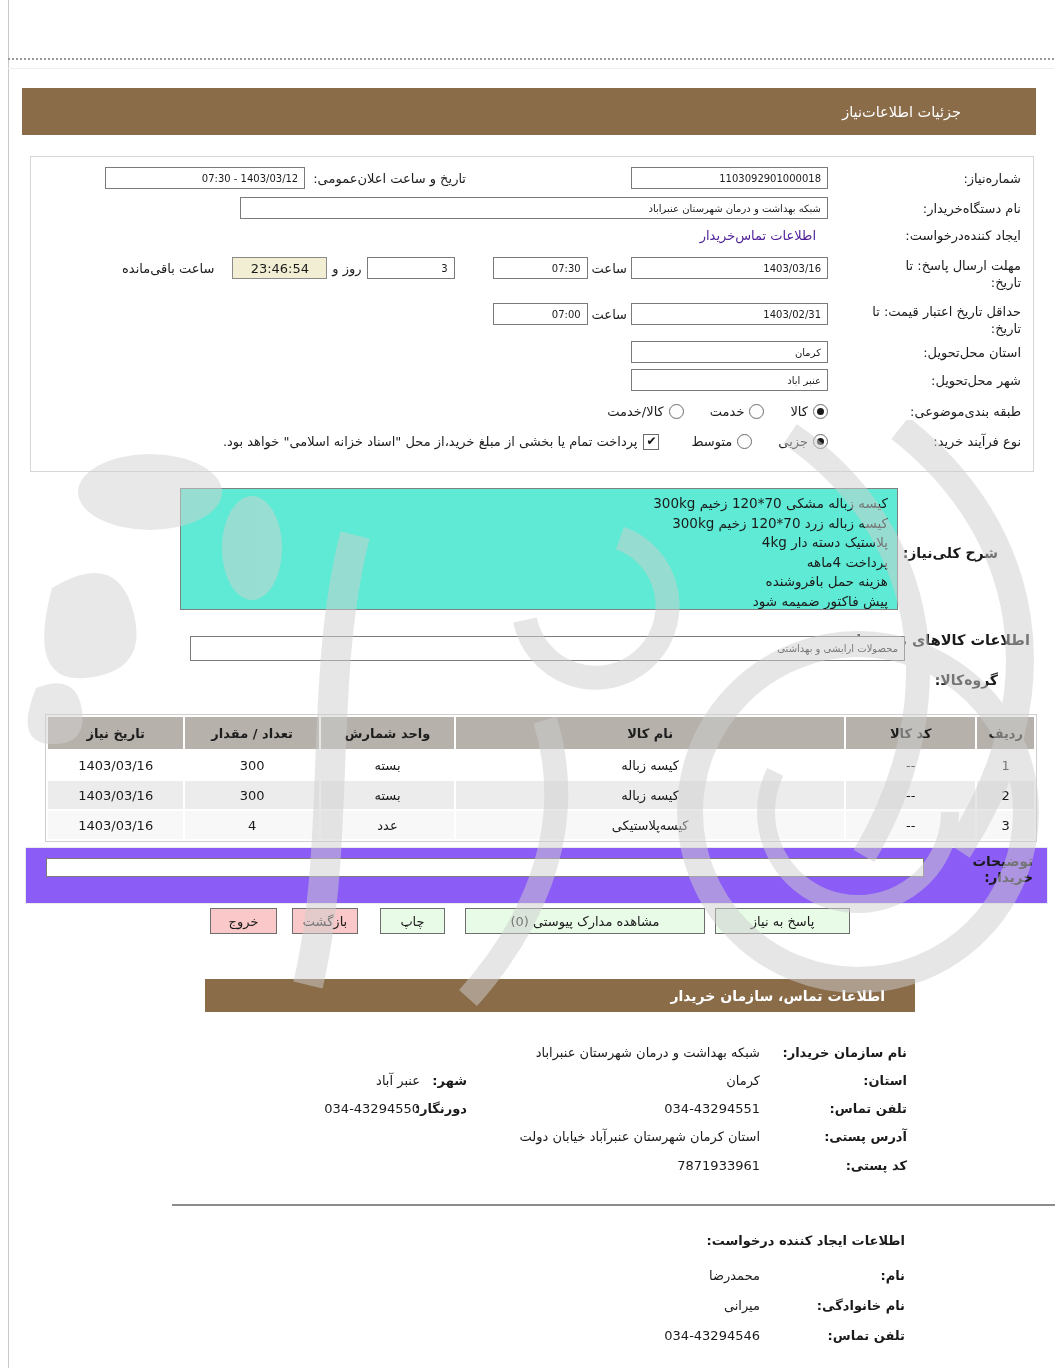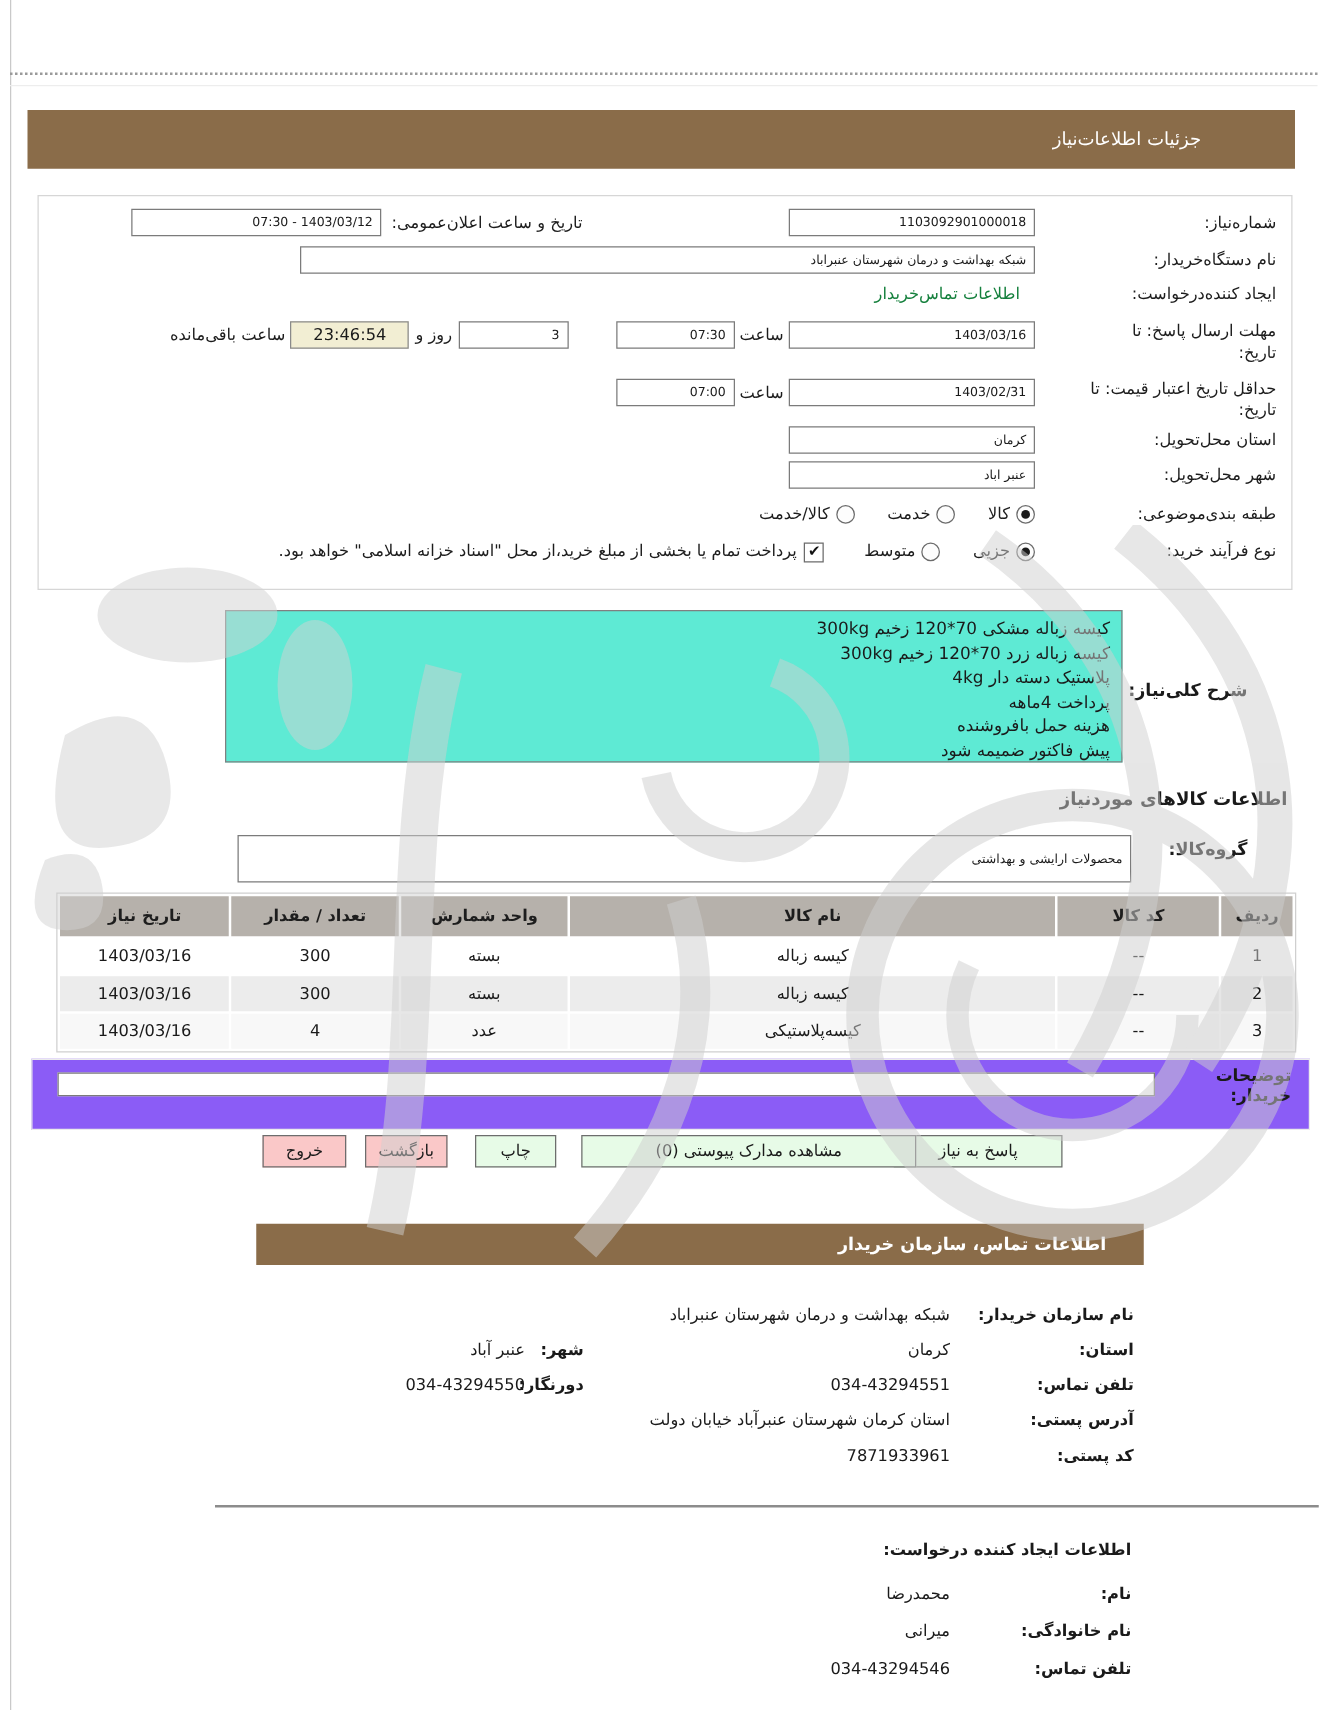--- a/index.html
+++ b/index.html
@@ -17,21 +17,21 @@
   
   .panel1{left:30px;top:156px;width:1004px;height:316px;border:1px solid #d6d6d6;background:#fff;box-sizing:border-box;}
   .frow{position:absolute;right:12px;left:12px;display:flex;align-items:center;}
   .frow.topalign{align-items:flex-start;}
   .lbl{font-size:13px;color:#1c1c1c;white-space:pre-line;line-height:17px;}
   .flbl{flex:0 0 193px;}
   .inp{background:#fff;border:1px solid #7b7b7b;height:22px;box-sizing:border-box;font-size:10px;
        display:flex;align-items:center;padding:0 6px;overflow:hidden;white-space:nowrap;}
   .inp.ltr{direction:ltr;justify-content:flex-end;}
   .spacer{flex:0 0 auto;}
-  .link{color:#15803d;font-size:13px;cursor:pointer;white-space:nowrap;}
+  .link{color:#4c1d95;font-size:13px;cursor:pointer;white-space:nowrap;}
   .countdown{background:#f2eed3;border:1px solid #8a8a8a;height:22px;box-sizing:border-box;font-size:13px;
              display:flex;align-items:center;justify-content:center;direction:ltr;}
   
   .radio{width:13px;height:13px;border:1px solid #6b6b6b;border-radius:50%;background:#fdfdfd;position:relative;
          flex:0 0 13px;margin-left:5px;cursor:pointer;}
   .radio.on::after{content:"";position:absolute;top:3px;left:3px;right:3px;bottom:3px;background:#1a1a1a;border-radius:50%;}
   .cbx{width:14px;height:14px;border:1px solid #6b6b6b;background:#fff;position:relative;flex:0 0 14px;
        margin-left:6px;cursor:pointer;font-size:12px;line-height:13px;text-align:center;color:#111;}
   
   .descbox{left:180px;top:488px;width:718px;height:122px;border:1px solid #808080;background:#5eead4;box-sizing:border-box;
@@ -96,21 +96,21 @@
     <div class="frow topalign" style="top:100px;">
       <span class="lbl flbl">مهلت ارسال پاسخ: تا
 تاریخ:</span>
       <div class="inp ltr" style="flex:0 0 197px;">1403/03/16</div>
       <span class="lbl" style="margin:3px 4px 0 4px;">ساعت</span>
       <div class="inp ltr" style="flex:0 0 95px;">07:30</div>
       <span class="spacer" style="flex:0 0 38px;"></span>
       <div class="inp ltr" style="flex:0 0 88px;">3</div>
       <span class="lbl" style="margin:3px 5px 0 5px;">روز و</span>
       <div class="countdown" style="flex:0 0 95px;">23:46:54</div>
-      <span class="lbl" style="margin:3px 4px 0 0;">ساعت باقی‌مانده</span>
+      <span class="lbl" style="margin:3px 18px 0 0;">ساعت باقی‌مانده</span>
     </div>
 
     <div class="frow topalign" style="top:146px;">
       <span class="lbl flbl">حداقل تاریخ اعتبار قیمت: تا
 تاریخ:</span>
       <div class="inp ltr" style="flex:0 0 197px;">1403/02/31</div>
       <span class="lbl" style="margin:3px 4px 0 4px;">ساعت</span>
       <div class="inp ltr" style="flex:0 0 95px;">07:00</div>
     </div>
 
@@ -152,21 +152,21 @@
   <div class="abs boldlbl z" style="right:62px;top:545px;">شرح کلی‌نیاز:</div>
   <div class="abs descbox z">کیسه زباله مشکی 70*120  زخیم 300kg
 کیسه زباله زرد 70*120  زخیم 300kg
 پلاستیک دسته دار 4kg
 پرداخت 4ماهه
 هزینه حمل بافروشنده
 پیش فاکتور ضمیمه شود</div>
 
   <div class="abs boldlbl z" style="right:30px;top:632px;font-size:14.5px;">اطلاعات کالاهای موردنیاز</div>
   <div class="abs boldlbl z" style="right:62px;top:672px;">گروه‌کالا:</div>
-  <div class="abs inp z" style="left:190px;top:668px;width:715px;height:38px;padding-left:32px;">محصولات ارایشی و بهداشتی</div>
+  <div class="abs inp z" style="left:190px;top:636px;width:715px;height:25px;padding-left:32px;">محصولات ارایشی و بهداشتی</div>
 
   <div class="abs itable z">
     <table class="items">
       <colgroup>
         <col style="width:56px">
           <col style="width:128px">
           <col style="width:384px">
         <col style="width:132px">
           <col style="width:132px">
           <col style="width:134px">
@@ -210,21 +210,21 @@
     </table>
   </div>
 
   <div class="abs notes z">
     <div class="abs boldlbl" style="right:14px;top:5px;font-size:13.5px;">توضیحات
 خریدار:</div>
     <div class="abs inp" style="left:20px;top:10px;width:878px;height:19px;"></div>
   </div>
 
   <div class="abs btn green z" style="left:715px;top:908px;width:135px;">پاسخ به نیاز</div>
-  <div class="abs btn green z" style="left:465px;top:908px;width:268px;">مشاهده مدارک پیوستی (0)</div>
+  <div class="abs btn green z" style="left:465px;top:908px;width:240px;">مشاهده مدارک پیوستی (0)</div>
   <div class="abs btn green z" style="left:380px;top:908px;width:65px;">چاپ</div>
   <div class="abs btn pink z" style="left:292px;top:908px;width:66px;">بازگشت</div>
   <div class="abs btn pink z" style="left:210px;top:908px;width:67px;">خروج</div>
 
   <div class="abs bar bar2 z">
     <span>اطلاعات تماس، سازمان خریدار</span>
   </div>
 
   <div class="abs z" style="left:170px;top:1040px;width:737px;height:150px;">
     <div class="abs" style="top:5px;right:0;left:0;height:20px;">

